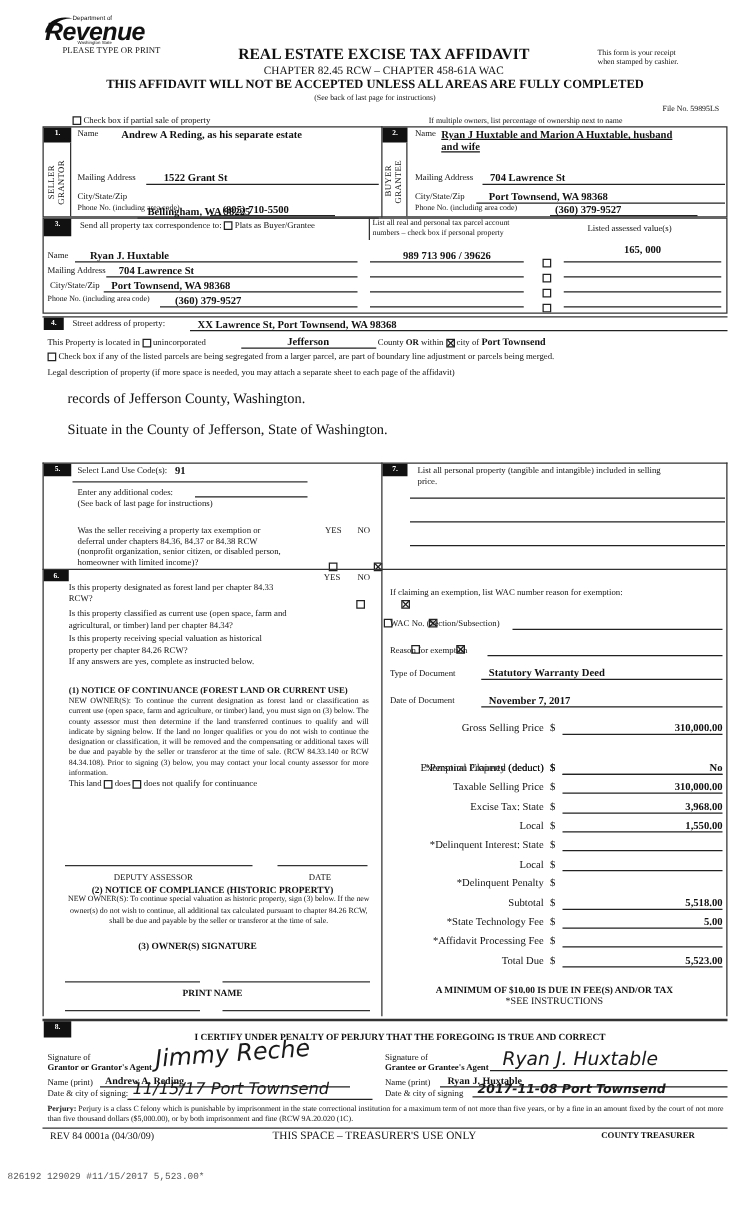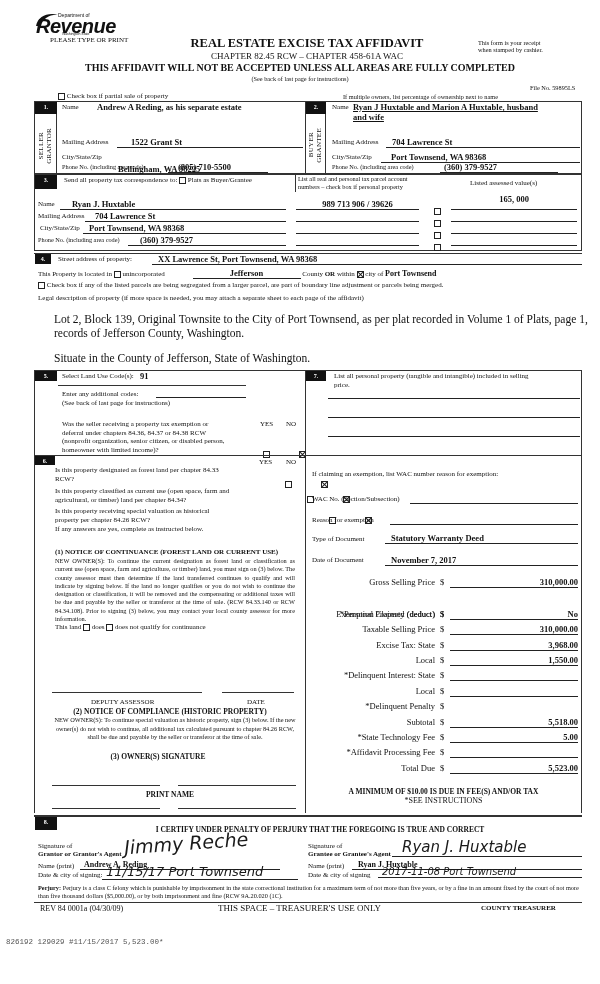--- a/index.html
+++ b/index.html
@@ -164,21 +164,20 @@
   <span class="cb x"></span>
   <span>city of</span>
   <b style="font-size:8px;">Port Townsend</b>
 </div>
 <div class="abs t7" style="left:38px; top:281px; white-space:nowrap;">
   <span class="cb"></span>
   <span>Check box if any of the listed parcels are being segregated from a larger parcel, are part of boundary line adjustment or parcels being merged.</span>
 </div>
 <div class="abs t7" style="left:38px; top:294px;">Legal description of property (if more space is needed, you may attach a separate sheet to each page of the affidavit)</div>
 <div class="abs" style="left:54px; top:312px; font-size:11.5px; line-height:14px; width:540px;">
-  <div>Lot 2, Block 139, Original Townsite to the City of Port Townsend, as per plat recorded in Volume 1 of Plats, page 1,</div>
   <div>records of Jefferson County, Washington.</div>
   <div style="height:11px;"></div>
   <div>Situate in the County of Jefferson, State of Washington.</div>
 </div>
 
 
 <div class="hline" style="left:34px; top:370px; width:548px;"></div>
 <div class="vline" style="left:305px; top:370px; height:443px;"></div>
 <div class="vline" style="left:34px; top:370px; height:443px;"></div>
 <div class="vline" style="left:581px; top:370px; height:443px;"></div>
@@ -360,21 +359,21 @@
 <div class="abs sig uline" style="left:102px; top:864px; width:196px; font-size:13px; padding-left:4px; box-sizing:border-box;">11/15/17  Port Townsend</div>
 
 <div class="abs t7" style="left:308px; top:842px; line-height:8px;">
   <div>Signature of</div>
   <div class="b">Grantee or Grantee's Agent</div>
 </div>
 <div class="abs sig uline" style="left:392px; top:838px; width:190px; font-size:15px; padding-left:10px; box-sizing:border-box;">Ryan J. Huxtable</div>
 <div class="abs t7" style="left:308px; top:862px;">Name (print)</div>
 <div class="abs val uline" style="left:352px; top:860px; width:230px; padding-left:6px; box-sizing:border-box; font-size:8px;">Ryan J. Huxtable</div>
 <div class="abs t7" style="left:308px; top:871px;">Date &amp; city of signing</div>
-<div class="abs sig uline" style="left:378px; top:866px; width:204px; font-size:10px; padding-left:4px; box-sizing:border-box;">2017-11-08   Port Townsend</div>
+<div class="abs sig uline" style="left:378px; top:866px; width:204px; font-size:10px; padding-left:4px; box-sizing:border-box;font-weight:bold;">2017-11-08   Port Townsend</div>
 
 <div class="abs t6" style="left:38px; top:884px; width:545px; line-height:8px;">
   <b>Perjury:</b> <span>Perjury is a class C felony which is punishable by imprisonment in the state correctional institution for a maximum term of not more than five years, or by a fine in an amount fixed by the court of not more than five thousand dollars ($5,000.00), or by both imprisonment and fine (RCW 9A.20.020 (1C).</span>
 </div>
 <div class="hline" style="left:34px; top:902px; width:548px;"></div>
 <div class="abs" style="left:40px; top:904px; font-size:8px;">REV 84 0001a (04/30/09)</div>
 <div class="abs" style="left:218px; top:903px; font-size:9px;">THIS SPACE – TREASURER'S USE ONLY</div>
 <div class="abs b" style="left:481px; top:904px; font-size:7px;">COUNTY TREASURER</div>
 
 

